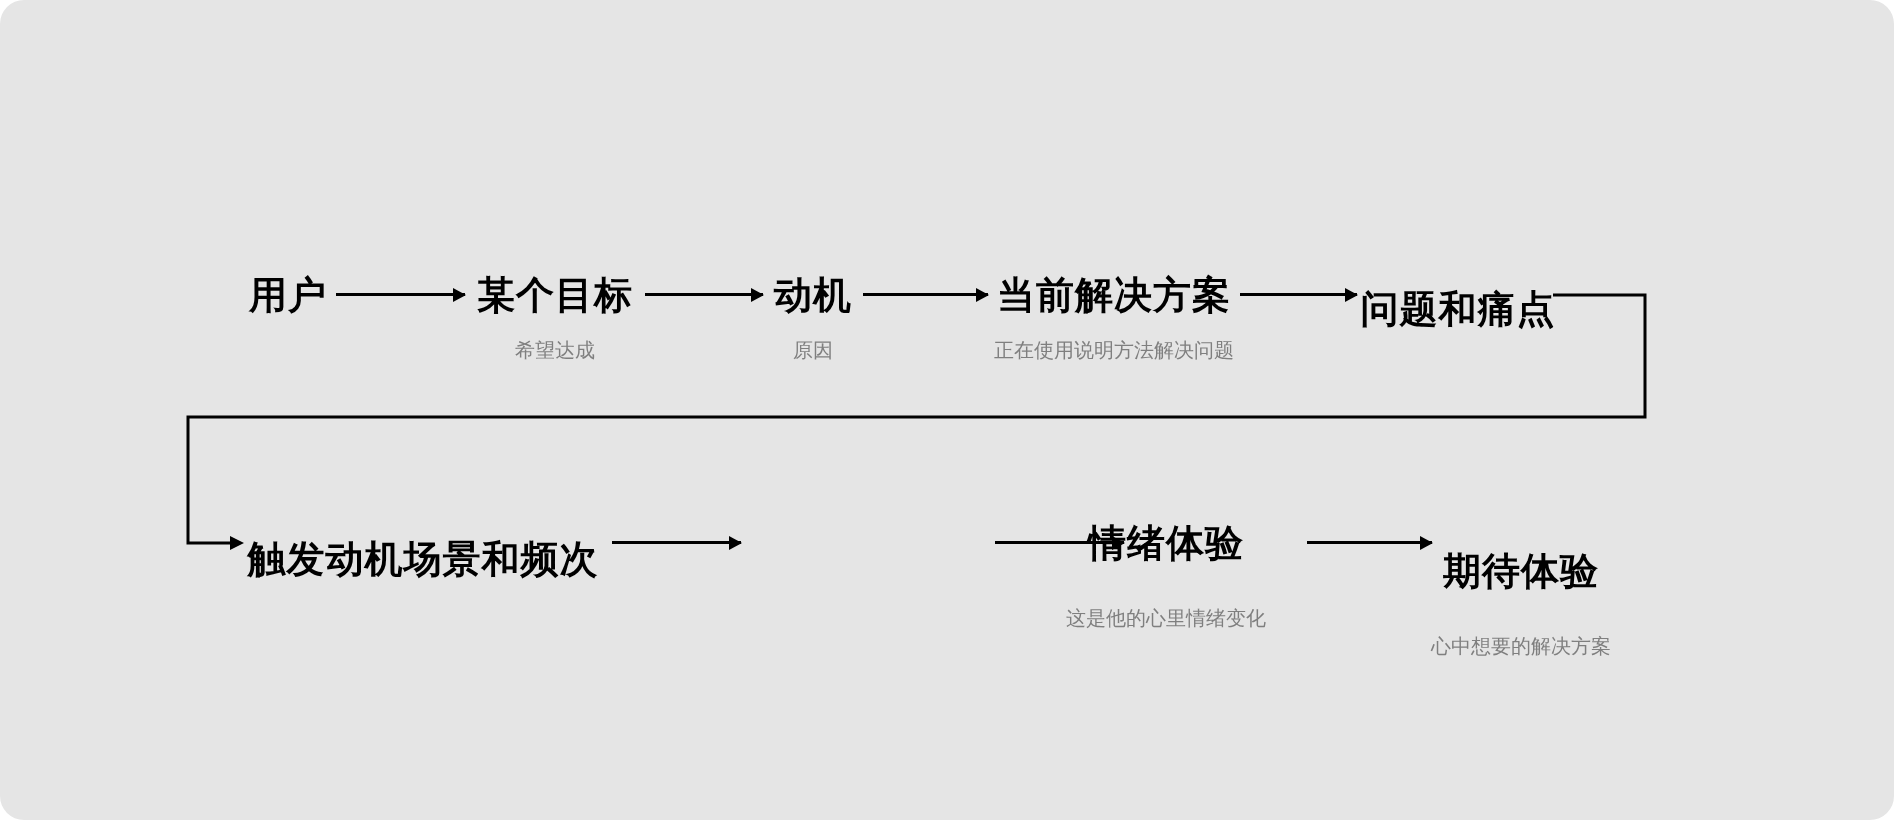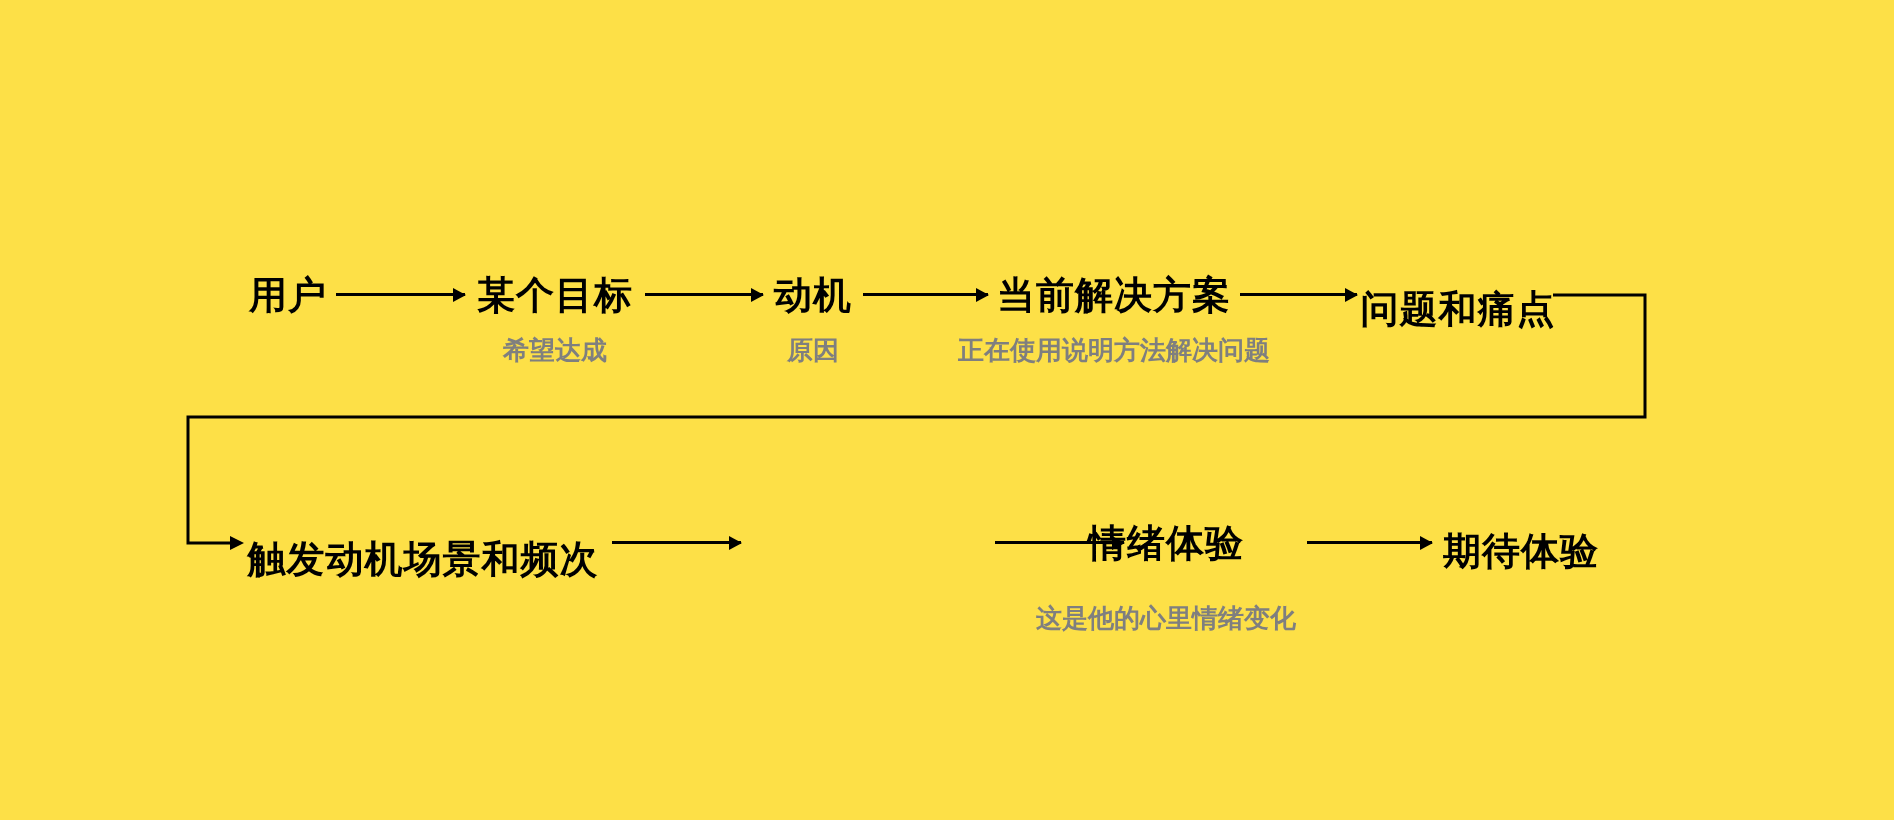--- a/index.html
+++ b/index.html
@@ -5,22 +5,23 @@
   html, body {
     margin: 0;
     padding: 0;
     background: #ffffff;
     font-family: "Liberation Sans", "DejaVu Sans", sans-serif;
   }
   .canvas {
     position: relative;
     width: 1894px;
     height: 820px;
-    background: #fde047;
+    background: #e5e5e5;
     overflow: hidden;
+    border-radius: 24px;
   }
   .connector-svg {
     position: absolute;
     left: 0;
     top: 0;
     pointer-events: none;
   }
   .node {
     position: absolute;
     transform: translateX(-50%);
@@ -31,22 +32,22 @@
     font-size: 38px;
     font-weight: 700;
     line-height: 48px;
     color: #000000;
     letter-spacing: 1px;
   }
   .node .subtitle {
     position: absolute;
     left: 50%;
     transform: translateX(-50%);
-    font-size: 26px;
-    font-weight: 700;
+    font-size: 20px;
+    font-weight: 400;
     line-height: 30px;
     color: #7f7f7f;
     white-space: nowrap;
   }
   .row1 .subtitle { top: 64px; }
   .row2 .subtitle { top: 84px; }
   .harrow {
     position: absolute;
     height: 3px;
     background: #000000;
@@ -106,21 +107,22 @@
   <div class="node row2" style="left:423px; top:535px">
     <div class="title">触发动机场景和频次</div>
   </div>
 
 
   <div class="node row2" style="left:1166px; top:519px">
     <div class="title">情绪体验</div>
     <div class="subtitle">这是他的心里情绪变化</div>
   </div>
 
-  <div class="node row2" style="left:1521px; top:527px">
+  <div class="node row2" style="left:1521px; top:547px">
     <div class="title">期待体验</div>
+    <div class="subtitle">心中想要的解决方案</div>
   </div>
 
   <div class="harrow" style="left:612px; top:541px; width:129px"></div>
   <div class="harrow" style="left:995px; top:541px; width:129px"></div>
   <div class="harrow" style="left:1307px; top:541px; width:125px"></div>
 
 </div>
 
 </body></html>

